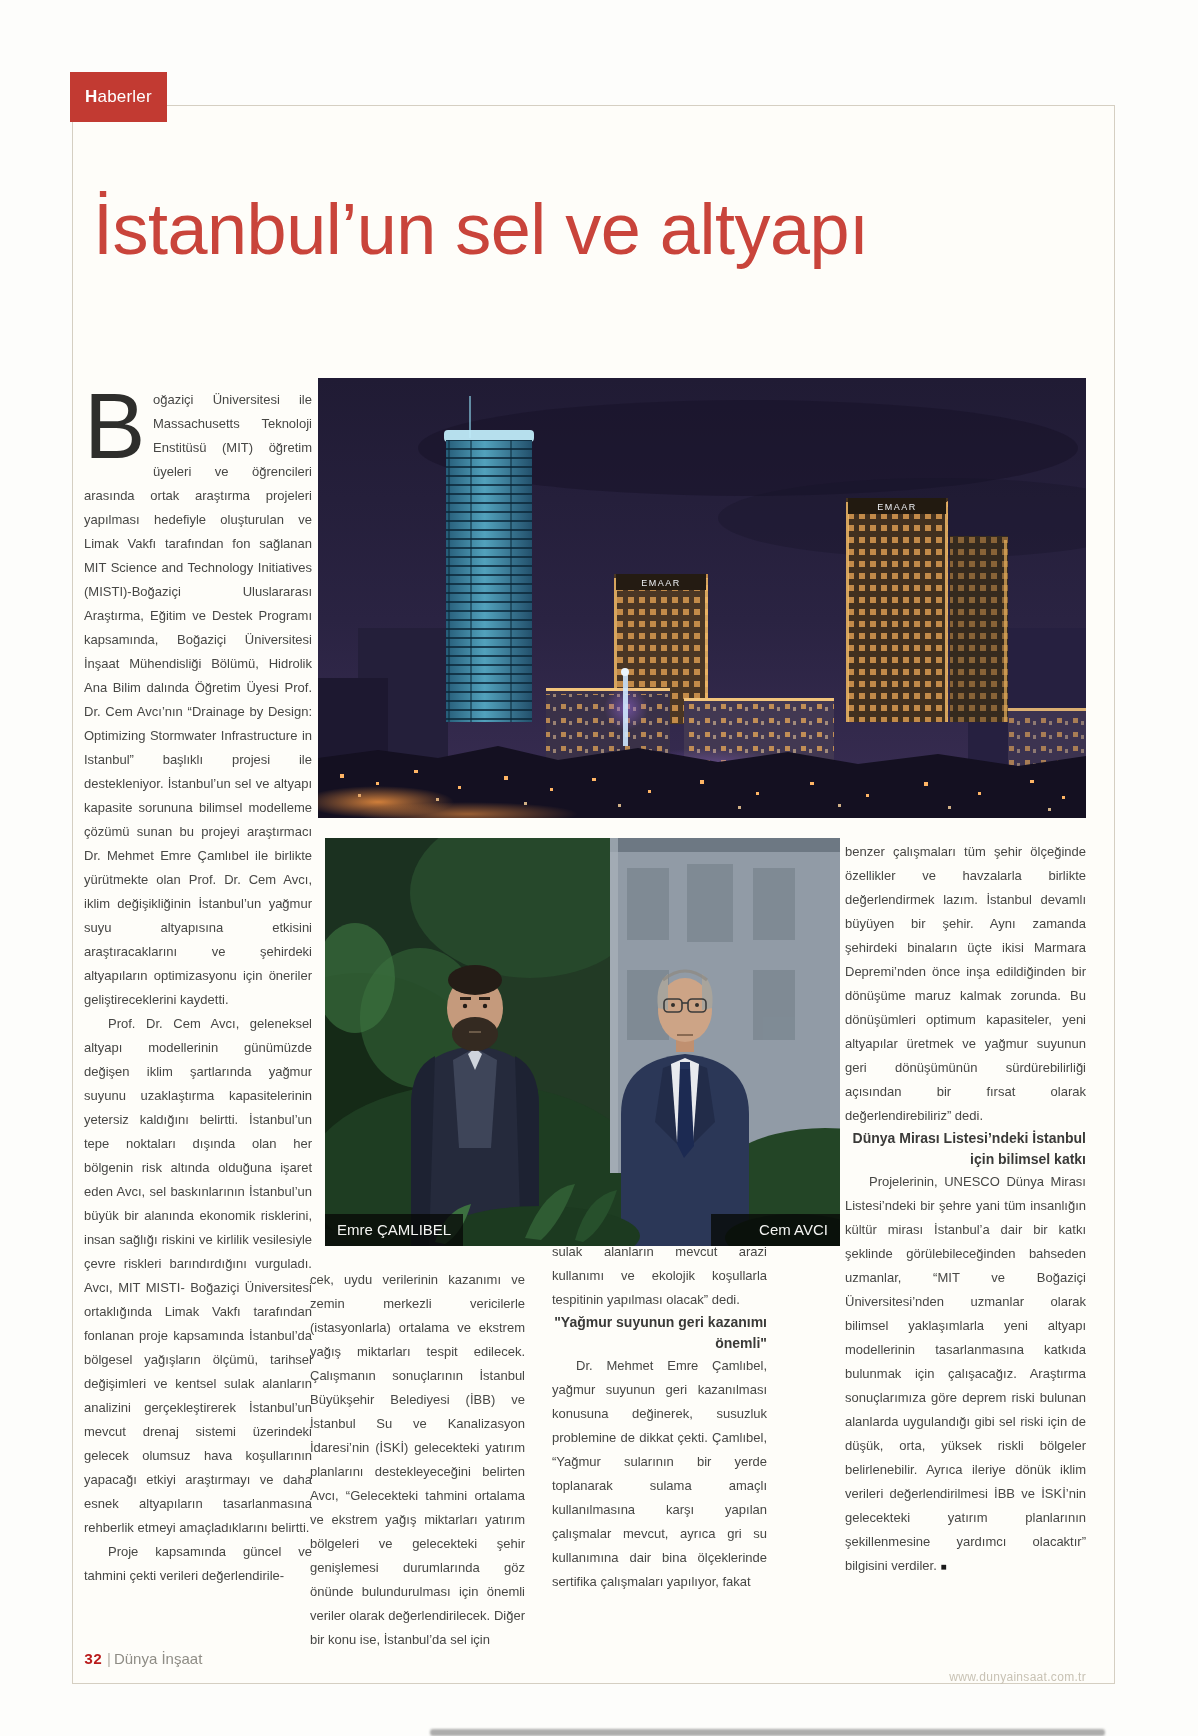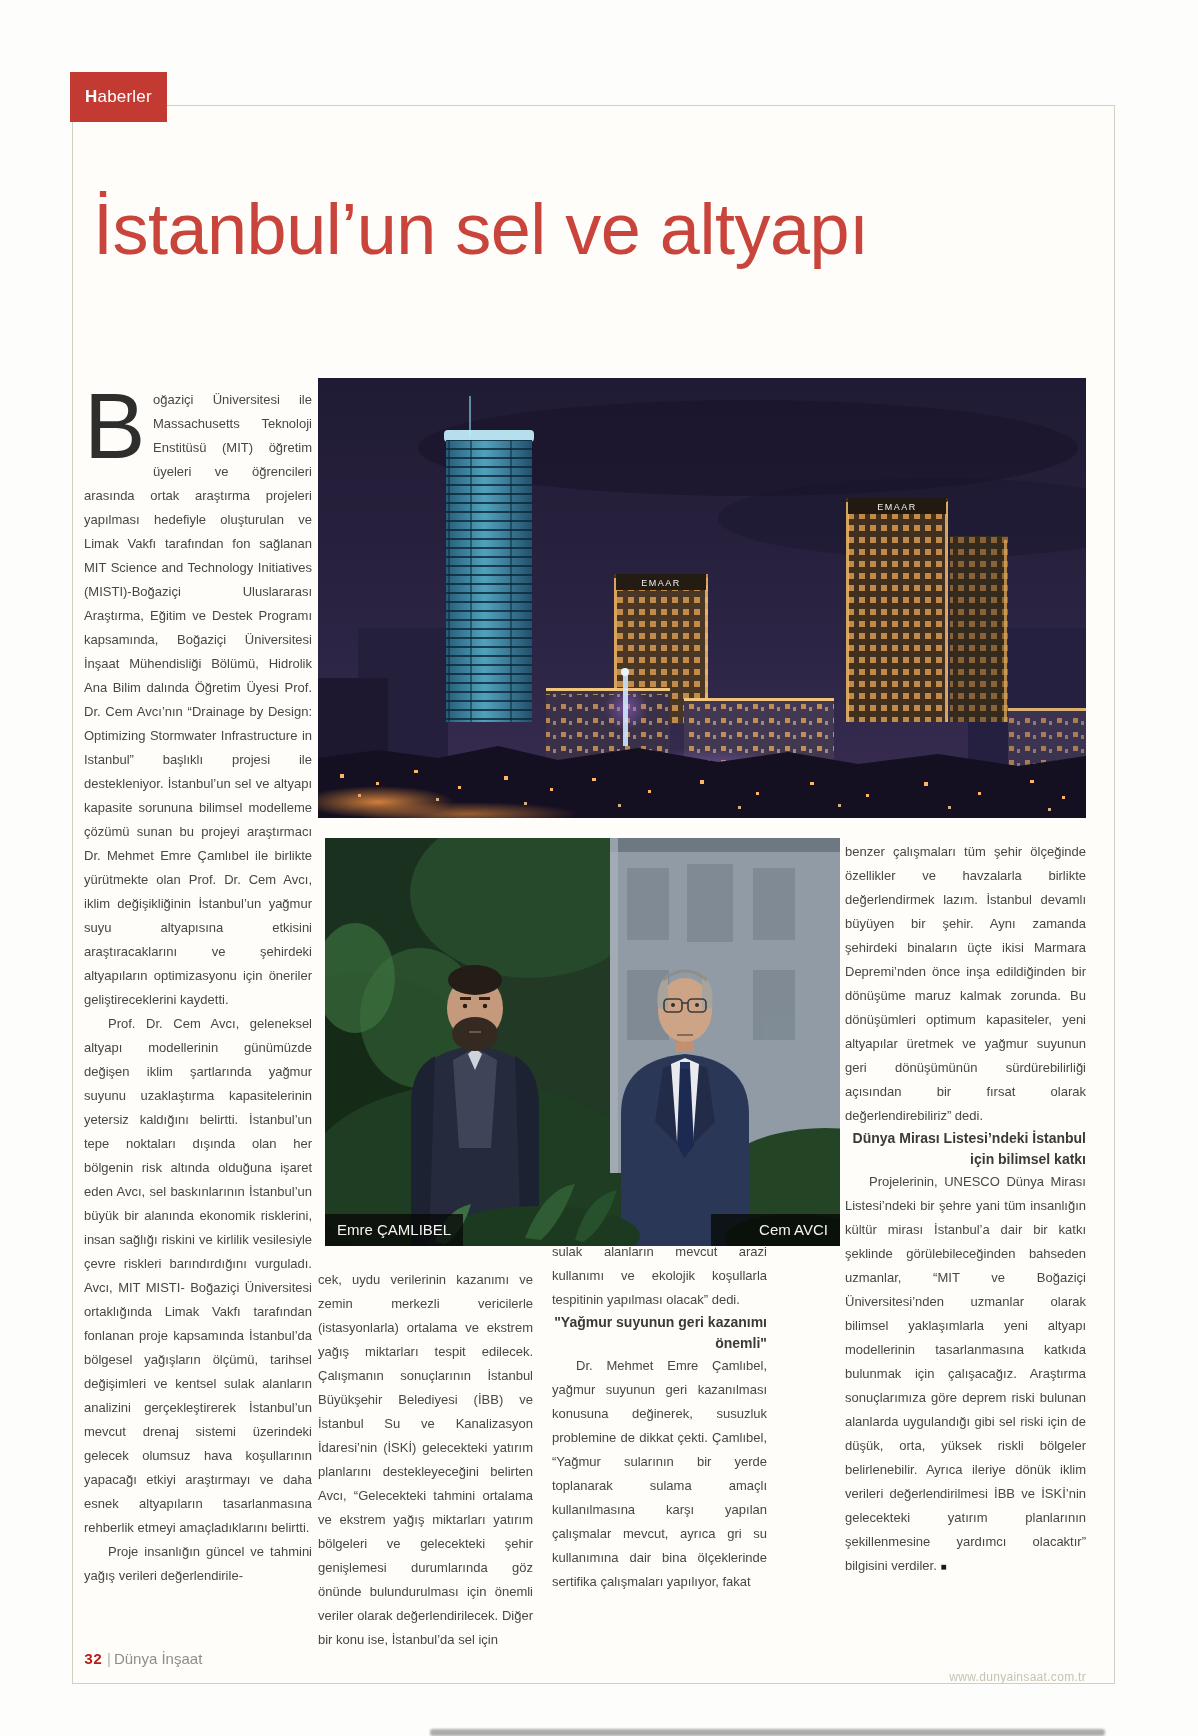--- a/index.html
+++ b/index.html
@@ -27,21 +27,21 @@
     position:absolute;font-size:13px;line-height:24px;color:#474745;
     text-align:justify;
   }
   .col p{margin:0;}
   .indent{text-indent:24px;}
   .subhead{
     font-weight:700;font-size:14px;line-height:21px;color:#3a3a38;
     text-align:right;margin:16px 0 9px 0;
   }
   .col-a{left:84px;top:388px;width:228px;}
-  .col-b{left:318px;top:1268px;width:215px;}
+  .col-b{left:310px;top:1268px;width:215px;}
   .col-c{left:552px;top:1240px;width:215px;}
   .col-d{left:845px;top:840px;width:241px;}
   .dropcap{
     float:left;font-size:92px;line-height:70px;height:72px;width:60px;
     color:#2e2e2c;margin:3px 9px 0 0;font-weight:400;
   }
   .endmark{font-size:10px;color:#1a1a1a;letter-spacing:0;}
   
   .photo{position:absolute;overflow:hidden;background:#101020;}
   .photo svg{display:block;width:100%;height:100%;}
@@ -281,21 +281,21 @@
       <span>Emre ÇAMLIBEL</span>
     </div>
     <div class="caption caption-right">
       <span>Cem AVCI</span>
     </div>
   </div>
 
   <div class="col col-a">
     <p><span class="dropcap">B</span><span>oğaziçi Üniversitesi ile Massachusetts Teknoloji Enstitüsü (MIT) öğretim üyeleri ve öğrencileri arasında ortak araştırma projeleri yapılması hedefiyle oluşturulan ve Limak Vakfı tarafından fon sağlanan MIT Science and Technology Initiatives (MISTI)-Boğaziçi Uluslararası Araştırma, Eğitim ve Destek Programı kapsamında, Boğaziçi Üniversitesi İnşaat Mühendisliği Bölümü, Hidrolik Ana Bilim dalında Öğretim Üyesi Prof. Dr. Cem Avcı’nın “Drainage by Design: Optimizing Stormwater Infrastructure in Istanbul” başlıklı projesi ile destekleniyor. İstanbul’un sel ve altyapı kapasite sorununa bilimsel modelleme çözümü sunan bu projeyi araştırmacı Dr. Mehmet Emre Çamlıbel ile birlikte yürütmekte olan Prof. Dr. Cem Avcı, iklim değişikliğinin İstanbul’un yağmur suyu altyapısına etkisini araştıracaklarını ve şehirdeki altyapıların optimizasyonu için öneriler geliştireceklerini kaydetti.</span></p>
     <p class="indent">Prof. Dr. Cem Avcı, geleneksel altyapı modellerinin günümüzde değişen iklim şartlarında yağmur suyunu uzaklaştırma kapasitelerinin yetersiz kaldığını belirtti. İstanbul’un tepe noktaları dışında olan her bölgenin risk altında olduğuna işaret eden Avcı, sel baskınlarının İstanbul’un büyük bir alanında ekonomik risklerini, insan sağlığı riskini ve kirlilik vesilesiyle çevre riskleri barındırdığını vurguladı. Avcı, MIT MISTI- Boğaziçi Üniversitesi ortaklığında Limak Vakfı tarafından fonlanan proje kapsamında İstanbul’da bölgesel yağışların ölçümü, tarihsel değişimleri ve kentsel sulak alanların analizini gerçekleştirerek İstanbul’un mevcut drenaj sistemi üzerindeki gelecek olumsuz hava koşullarının yapacağı etkiyi araştırmayı ve daha esnek altyapıların tasarlanmasına rehberlik etmeyi amaçladıklarını belirtti.</p>
-    <p class="indent">Proje insanlığın güncel ve tahmini yağış verileri değerlendirile-</p>
+    <p class="indent">Proje kapsamında güncel ve tahmini çekti verileri değerlendirile-</p>
   </div>
 
   <div class="col col-b">
     <p>cek, uydu verilerinin kazanımı ve zemin merkezli vericilerle (istasyonlarla) ortalama ve ekstrem yağış miktarları tespit edilecek. Çalışmanın sonuçlarının İstanbul Büyükşehir Belediyesi (İBB) ve İstanbul Su ve Kanalizasyon İdaresi’nin (İSKİ) gelecekteki yatırım planlarını destekleyeceğini belirten Avcı, “Gelecekteki tahmini ortalama ve ekstrem yağış miktarları yatırım bölgeleri ve gelecekteki şehir genişlemesi durumlarında göz önünde bulundurulması için önemli veriler olarak değerlendirilecek. Diğer bir konu ise, İstanbul’da sel için</p>
   </div>
 
   <div class="col col-c">
     <p>sulak alanların mevcut arazi kullanımı ve ekolojik koşullarla tespitinin yapılması olacak” dedi.</p>
     <p class="subhead">"Yağmur suyunun geri kazanımı önemli"</p>
     <p class="indent">Dr. Mehmet Emre Çamlıbel, yağmur suyunun geri kazanılması konusuna değinerek, susuzluk problemine de dikkat çekti. Çamlıbel, “Yağmur sularının bir yerde toplanarak sulama amaçlı kullanılmasına karşı yapılan çalışmalar mevcut, ayrıca gri su kullanımına dair bina ölçeklerinde sertifika çalışmaları yapılıyor, fakat</p>

